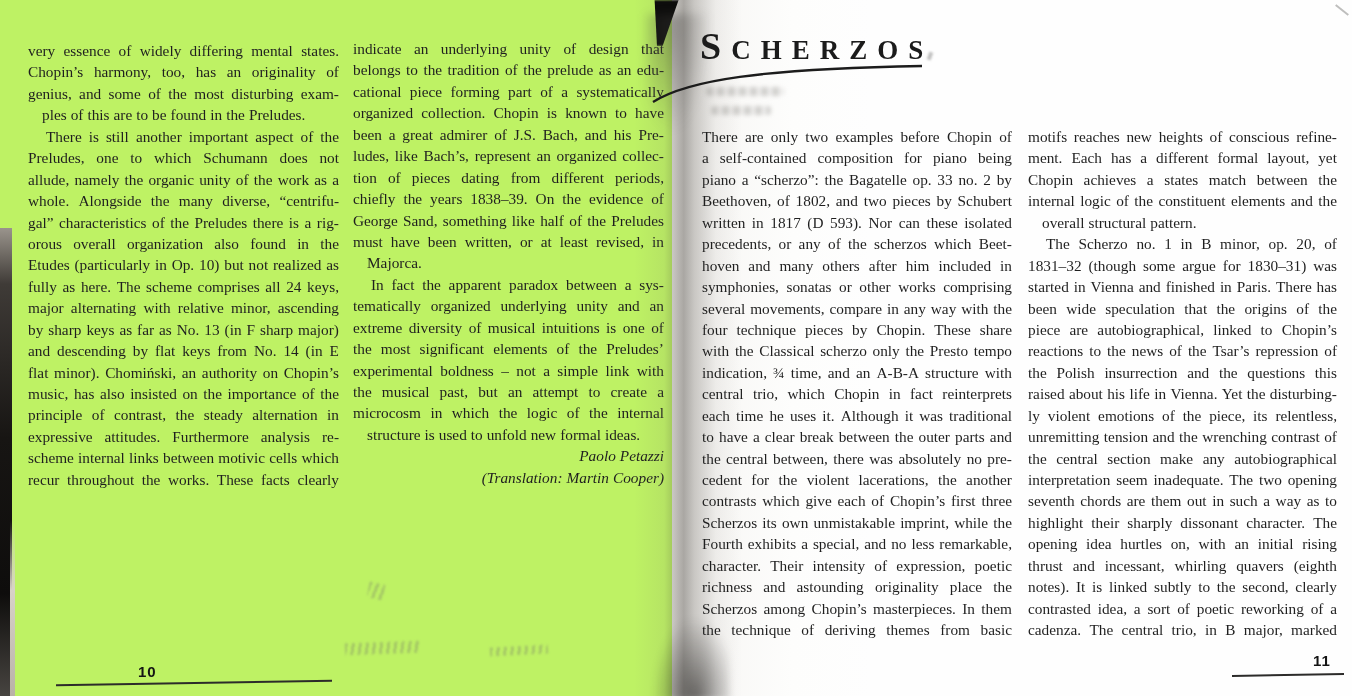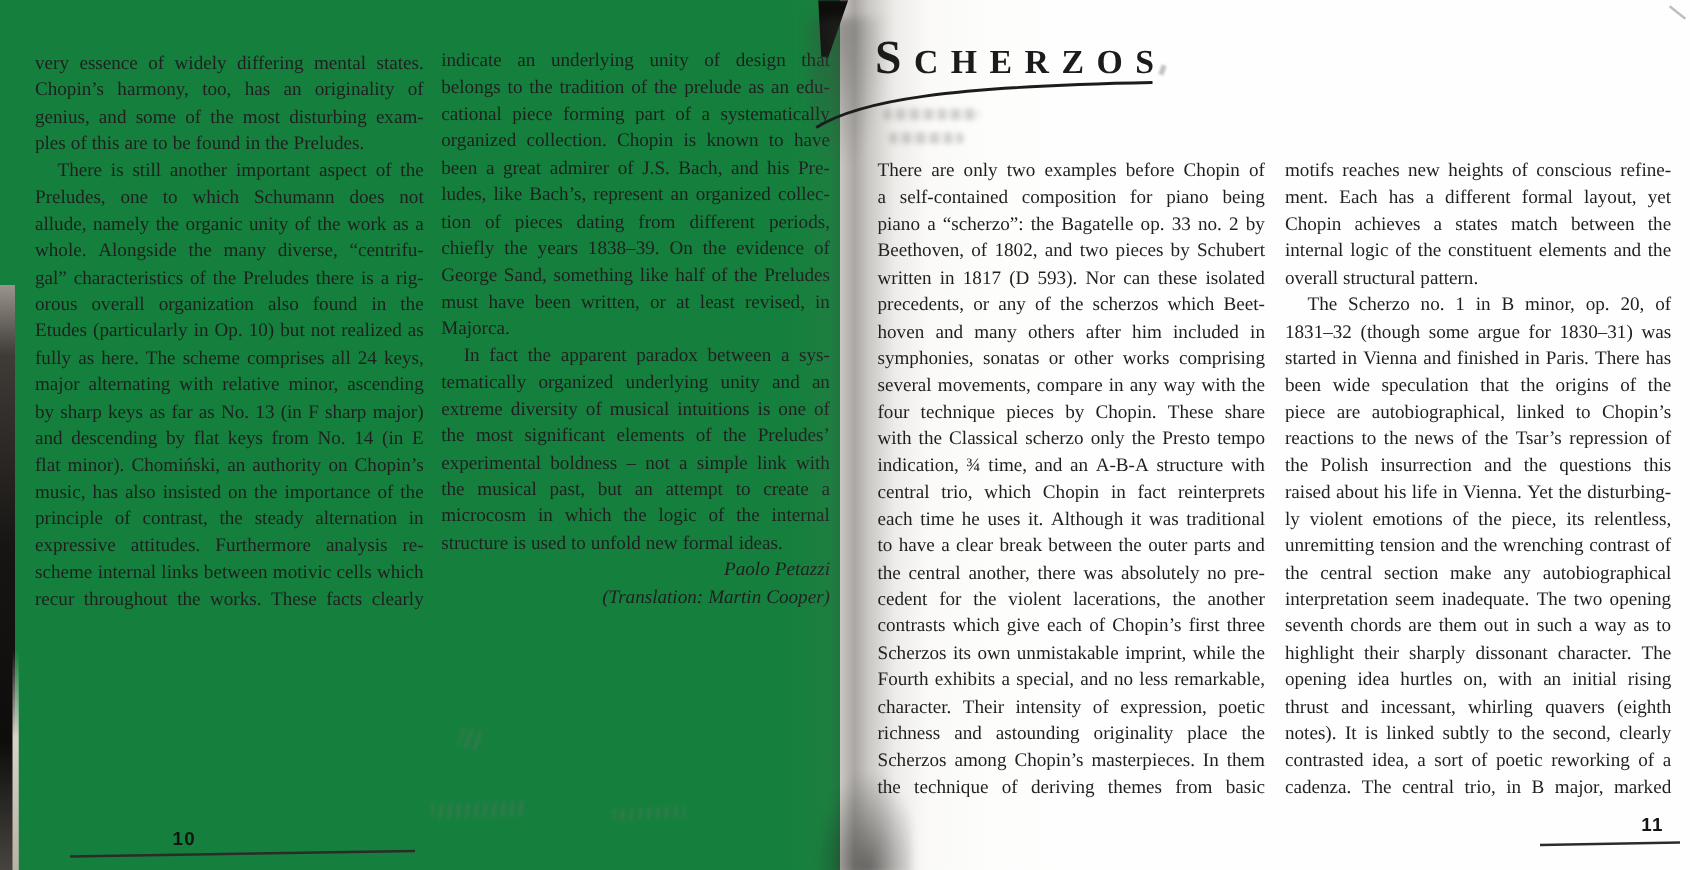--- a/index.html
+++ b/index.html
@@ -1,17 +1,17 @@
 <!DOCTYPE html>
 <html><head>
 <meta charset="utf-8">
 <style>
   html,body{margin:0;padding:0;background:#e8e6e2;}
   .spread{
-    position:relative;width:1352px;height:696px;background:#15803d;
+    position:relative;width:1352px;height:696px;background:#bef264;
     overflow:hidden;font-family:"Liberation Serif", serif;color:#1f1f1f;
   }
   
   .right-paper{position:absolute;left:672px;top:0;width:680px;height:696px;
     background:linear-gradient(to right,#efedea 0,#f8f7f5 40px,#fdfdfc 120px,#fefefe 200px);}
   
   .gutter{position:absolute;left:634px;top:0;width:108px;height:696px;
     background:linear-gradient(to right,rgba(110,105,98,0) 0%,rgba(110,105,98,.10) 28%,
       rgba(70,66,60,.42) 46%,rgba(90,86,80,.28) 56%,rgba(140,135,128,.10) 76%,rgba(140,135,128,0) 100%);}
   .spine-wedge{position:absolute;left:649px;top:0;width:40px;height:46px;background:#0d0d0c;
@@ -26,21 +26,21 @@
   .left-edge-highlight{position:absolute;left:10px;top:520px;width:5px;height:176px;
     background:linear-gradient(to bottom,rgba(216,210,200,0),#d8d2c8 40%,#b9b2a6 100%);}
   
   .col{position:absolute;font-size:15.3px;}
   .col-l1{left:28px;top:42px;width:311px;}
   .col-l2{left:353px;top:40px;width:311px;}
   .col-r1{left:702px;top:128px;width:310px;}
   .col-r2{left:1028px;top:128px;width:309px;}
   .line{display:flex;justify-content:space-between;align-items:baseline;height:21.45px;overflow:visible;}
   .line span{white-space:pre;}
-  .line.endline{justify-content:flex-start;gap:4px;}
+  .line.endline{justify-content:flex-start;gap:4px;margin-left:14px;}
   .line.sig{justify-content:flex-end;gap:4px;font-style:italic;}
   .line.indent{padding-left:18px;}
   
   .section-title{position:absolute;left:700px;top:24px;margin:0;font-weight:600;
     font-size:27px;letter-spacing:10px;color:#1b1b1b;font-family:"Liberation Serif",serif;}
   .section-title::first-letter{font-size:38px;}
   .title-rule{position:absolute;left:650px;top:60px;width:276px;height:46px;}
   
   .ghost{position:absolute;border-radius:4px;filter:blur(2px);
     background:repeating-linear-gradient(90deg,rgba(140,138,134,.38) 0 7px,rgba(140,138,134,.08) 7px 11px);}
@@ -646,21 +646,21 @@
         <span>break</span>
         <span>between</span>
         <span>the</span>
         <span>outer</span>
         <span>parts</span>
         <span>and</span>
       </div>
       <div class="line">
         <span>the</span>
         <span>central</span>
-        <span>another,</span>
+        <span>between,</span>
         <span>there</span>
         <span>was</span>
         <span>absolutely</span>
         <span>no</span>
         <span>pre-</span>
       </div>
       <div class="line">
         <span>cedent</span>
         <span>for</span>
         <span>the</span>

